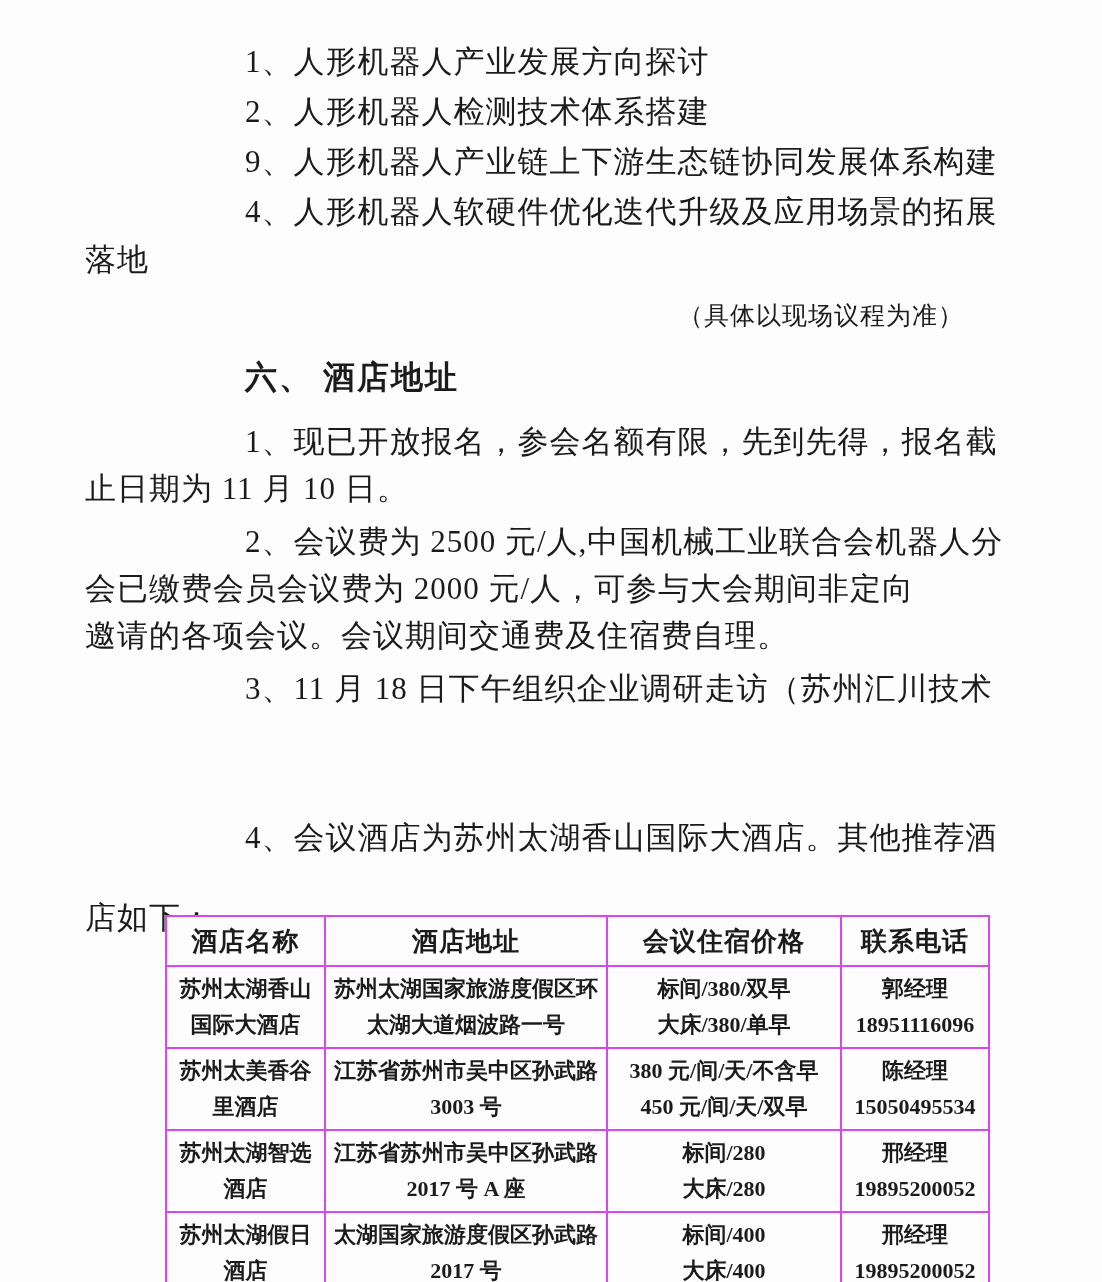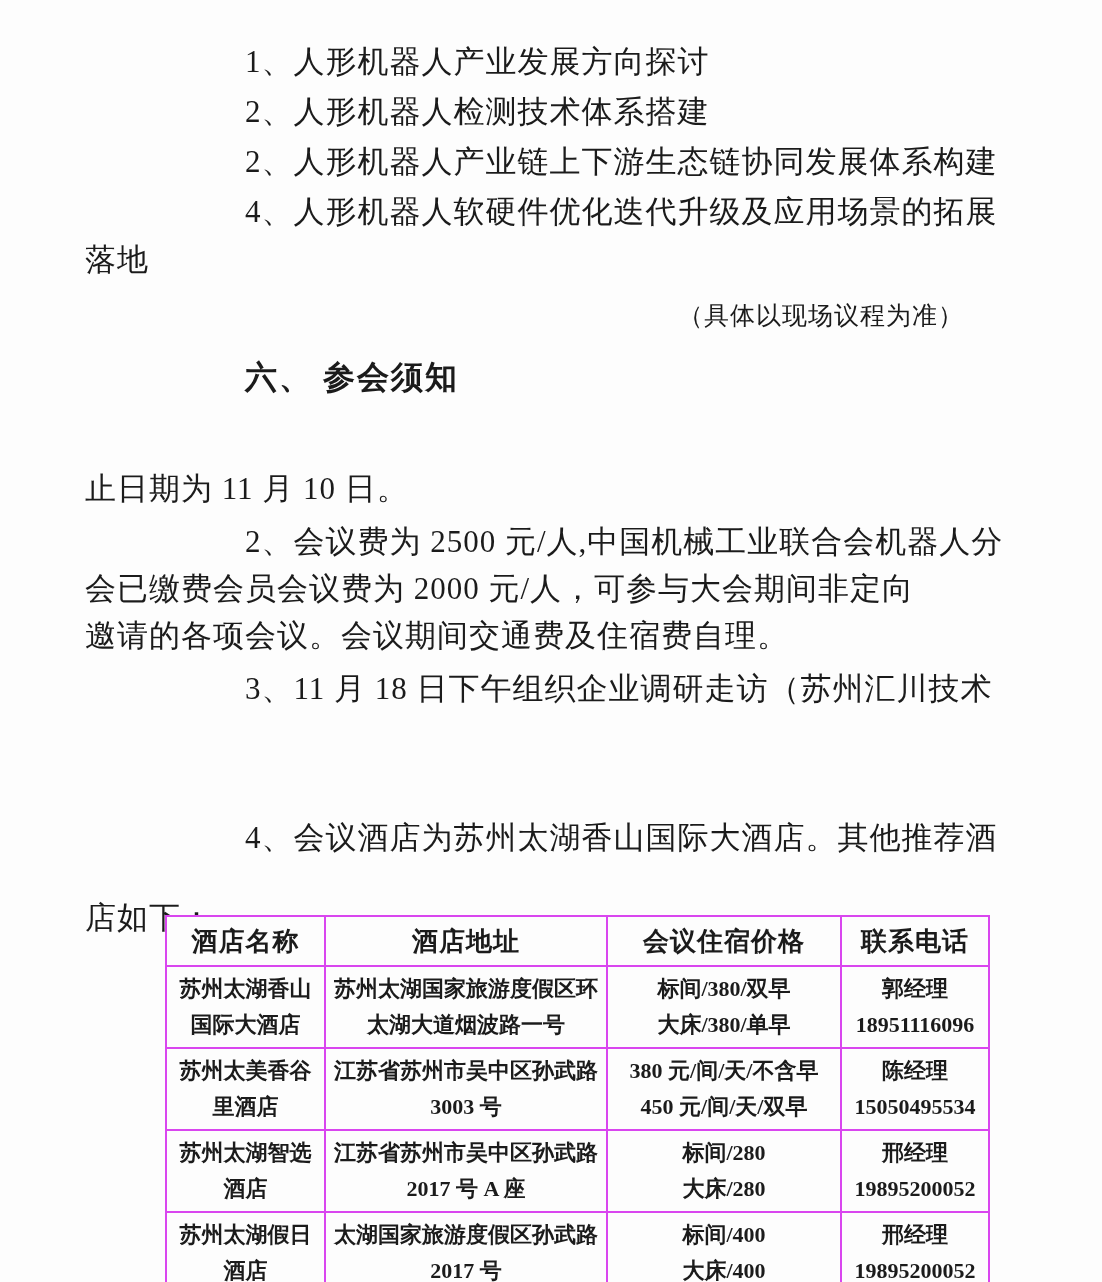--- a/index.html
+++ b/index.html
@@ -76,28 +76,29 @@
     white-space: nowrap;
   }
 </style>
 </head>
 <body>
 
 <div class="page">
 
   <div class="line indent" style="top:44px">1、人形机器人产业发展方向探讨</div>
   <div class="line indent" style="top:94px">2、人形机器人检测技术体系搭建</div>
-  <div class="line indent" style="top:144px">2、人形机器人产业链上下游生态链协同发展体系构建</div>
+  <div class="line indent" style="top:144px">9、人形机器人产业链上下游生态链协同发展体系构建</div>
   <div class="line indent" style="top:194px">4、人形机器人软硬件优化迭代升级及应用场景的拓展</div>
   <div class="line" style="top:242px">落地</div>
 
   <div class="agenda-note" style="top:299px">（具体以现场议程为准）</div>
 
-  <div class="section-heading" style="top:356px">六、 参会须知</div>
+  <div class="section-heading" style="top:356px">六、 酒店地址</div>
 
+  <div class="line indent" style="top:424px">1、现已开放报名，参会名额有限，先到先得，报名截</div>
   <div class="line" style="top:471px">止日期为 11 月 10 日。</div>
 
   <div class="line indent" style="top:524px">2、会议费为 2500 元/人,中国机械工业联合会机器人分</div>
   <div class="line" style="top:571px">会已缴费会员会议费为 2000 元/人，可参与大会期间非定向</div>
   <div class="line" style="top:618px">邀请的各项会议。会议期间交通费及住宿费自理。</div>
 
   <div class="line indent" style="top:671px">3、11 月 18 日下午组织企业调研走访（苏州汇川技术</div>
 
   <div class="line indent" style="top:820px">4、会议酒店为苏州太湖香山国际大酒店。其他推荐酒</div>
   <div class="line" style="top:900px">店如下：</div>

